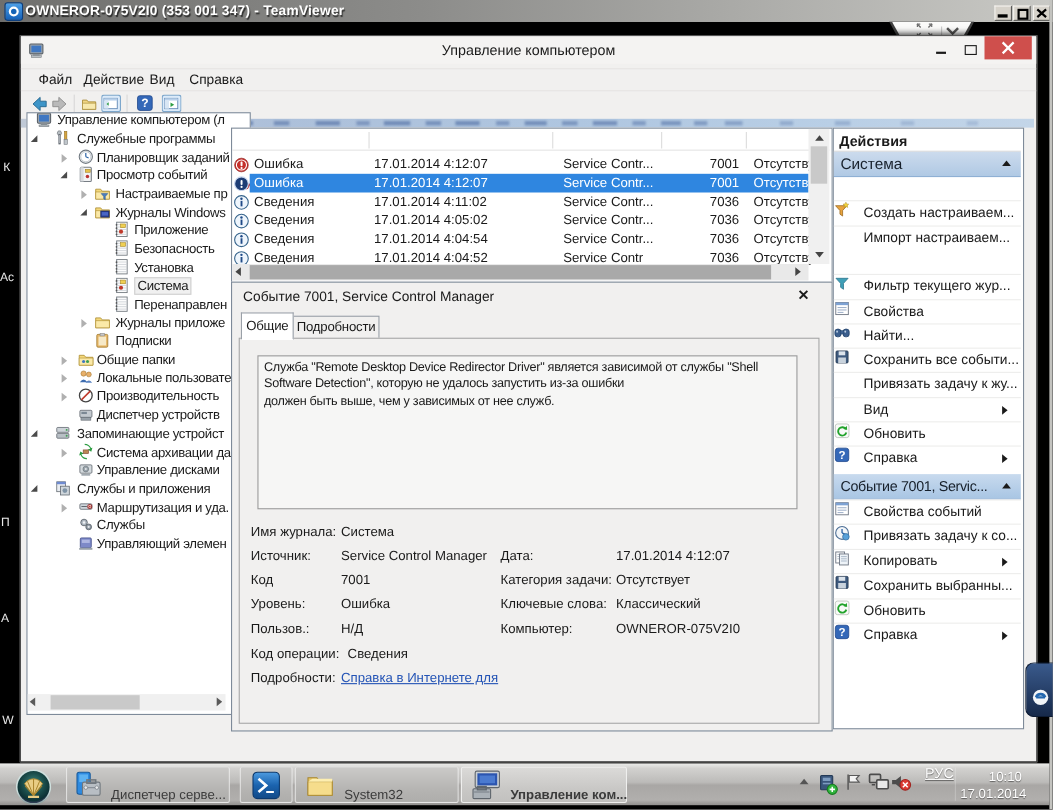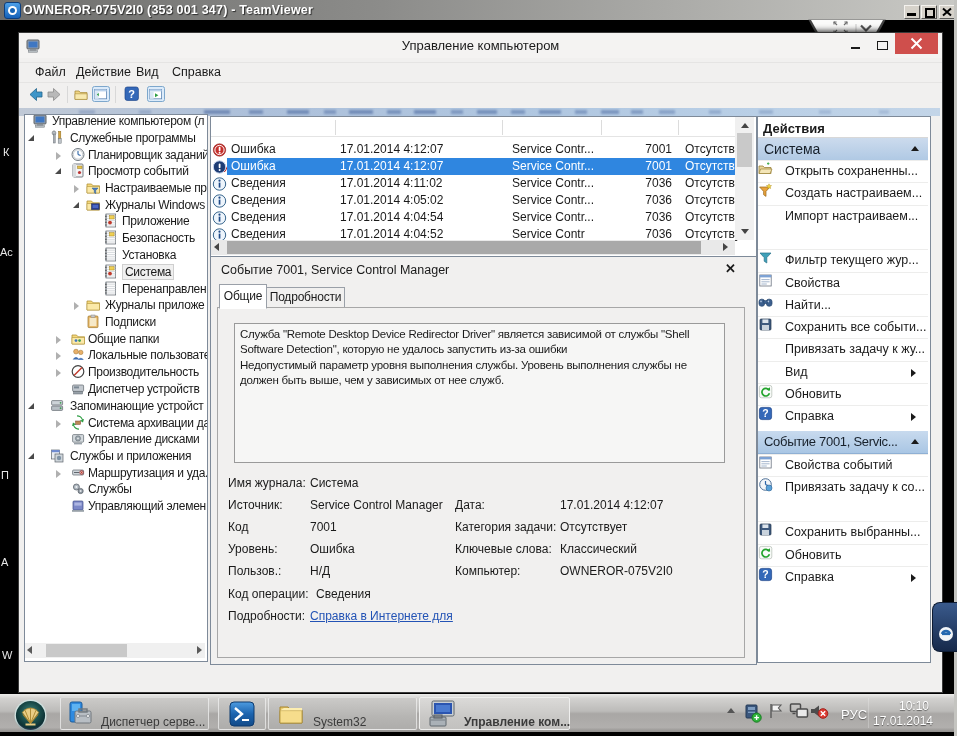--- a/index.html
+++ b/index.html
@@ -34,21 +34,21 @@
   .wmax{left:858px;top:8px;width:9px;height:7px;border:1.5px solid #1a1a1a;}
   .wmin{left:832px;top:14px;width:9px;height:2px;background:#1a1a1a;}
   .menubar{left:0;top:29px;width:100%;height:20px;font-size:12.5px;color:#1a1a1a;
     border-top:1px solid #e5e4e3;}
   .menubar span{position:absolute;top:2px;}
   .toolbar{left:0;top:49px;width:100%;height:24px;border-top:1px solid #e5e4e3;}
   .band{left:0;top:75px;width:921px;height:8px;overflow:hidden;
     background:linear-gradient(to right,#c0c9d6,#adc0da 25%,#afc6e0 55%,#b9cfe6 80%,#c3d5e8);}
   .smudge{position:absolute;top:2px;height:4px;background:#3a5a96;filter:blur(1.2px);}
   .pane{background:#fff;border:1px solid #7e8a99;}
-  .tree{left:5px;top:81px;width:182px;height:546px;overflow:hidden;}
+  .tree{left:5px;top:69px;width:182px;height:546px;overflow:hidden;padding-left:20px;}
   .tbl{left:191px;top:83px;width:545px;height:140px;overflow:hidden;}
   .evt{left:191px;top:223px;width:545px;height:407px;background:#f1f0ef;}
   .act{left:738px;top:83px;width:172px;height:545px;}
   .ti{position:absolute;height:17px;font-size:12px;letter-spacing:-0.3px;color:#1a1a1a;white-space:nowrap;}
   .ti .lbl{position:absolute;top:1px;}
   .tico{position:absolute;top:0px;width:15px;height:15px;}
   .arrc{position:absolute;width:0;height:0;border-top:4px solid transparent;
     border-bottom:4px solid transparent;border-left:5px solid #b0b0b0;}
   .arre{position:absolute;width:0;height:0;border-left:6px solid transparent;
     border-bottom:6px solid #4a4a4a;}
@@ -534,21 +534,20 @@
 </div>
 <div class="abs pane evt">
 <div class="dg" style="left:10px;top:6px;font-size:12.5px;">Событие 7001, Service Control Manager</div>
 <div class="abs" style="left:514px;top:4px;font-size:13px;font-weight:bold;color:#1a1a1a;">✕</div>
 <div class="tab" style="left:8px;top:27px;width:46px;height:23px;background:#fff;border-bottom:1px solid #fff;z-index:2;line-height:22px;font-size:12px;letter-spacing:-0.2px;">Общие</div>
 <div class="tab" style="left:55px;top:30px;width:77px;height:20px;line-height:19px;font-size:12px;letter-spacing:-0.2px;">Подробности</div>
 <div class="tabpage">
 <div class="msgbox">
           <div class="ml">Служба "Remote Desktop Device Redirector Driver" является зависимой от службы "Shell</div>
           <div class="ml">Software Detection", которую не удалось запустить из-за ошибки</div>
-          <div class="ml">Недопустимый параметр уровня выполнения службы. Уровень выполнения службы не</div>
           <div class="ml">должен быть выше, чем у зависимых от нее служб.</div>
         </div>
 </div>
 <div class="dg" style="left:17px;top:219px;">Имя журнала:</div>
 <div class="dg" style="left:99px;top:219px;">Система</div>
 <div class="dg" style="left:17px;top:241px;">Источник:</div>
 <div class="dg" style="left:99px;top:241px;">Service Control Manager</div>
 <div class="dg" style="left:244px;top:241px;text-align:center;">Дата:</div>
 <div class="dg" style="left:349px;top:241px;">17.01.2014 4:12:07</div>
 <div class="dg" style="left:17px;top:263px;">Код</div>
@@ -568,28 +567,20 @@
 <div class="dg" style="left:17px;top:352px;">Подробности:</div>
 <div class="dg" style="left:99px;top:352px;color:#2353b5;text-decoration:underline;">Справка в Интернете для </div>
 </div>
 <div class="abs pane act">
 <div class="dg" style="left:5px;top:4px;font-size:13px;font-weight:bold;">Действия</div>
 <div class="abs" style="left:0;top:20px;width:170px;height:1px;background:#d8d8d8;"></div>
 <div class="ahead" style="top:21px;">
         <div class="abs" style="left:6px;top:3px;">Система</div>
         <div class="collapse"></div>
       </div>
-<div class="aitem" style="top:43px;">
-<div class="aico"><svg style="" width="15" height="15" viewBox="0 0 15 15">
-            <path d="M1 5 l4 0 1.3 1.5 6.7 0 0 6 -12 0 z" fill="#e8d49a" stroke="#9a8238" stroke-width=".8"></path>
-            <path d="M2.6 8 l11.4 0 -2 4.5 -11 0 z" fill="#f4e6b8" stroke="#9a8238" stroke-width=".7"></path>
-            <path d="M9 2.6 l2.4 0 M10.2 1.4 l0 2.4" stroke="#3fae4e" stroke-width="1"></path>
-          </svg></div>
-<div class="t">Открыть сохраненны...</div>
-</div>
 <div class="aitem" style="top:65.3px;">
 <div class="aico"><svg style="" width="15" height="15" viewBox="0 0 15 15">
             <path d="M1.6 4 l10.4 0 -4 4.4 0 5 -2.4 -1.7 0 -3.3 z" fill="#e8a33d" stroke="#99671c" stroke-width=".7"></path>
             <path d="M11 .8 l.8 1.6 1.8 .2 -1.3 1.2 .3 1.8 -1.6 -.9 -1.6 .9 .3 -1.8 -1.3 -1.2 1.8 -.2 z" fill="#f2d43c" stroke="#a8861a" stroke-width=".4"></path>
           </svg></div>
 <div class="t">Создать настраиваем...</div>
 </div>
 <div class="aitem" style="top:87.6px;">
 <div class="t">Импорт настраиваем...</div>
 </div>
@@ -660,20 +651,30 @@
           </svg></div>
 <div class="t">Свойства событий</div>
 </div>
 <div class="aitem" style="top:359.4px;">
 <div class="aico"><svg style="" width="15" height="15" viewBox="0 0 15 15">
             <circle cx="7.5" cy="7.5" r="5.8" fill="#f2f5f8" stroke="#4d6f96" stroke-width="1"></circle>
             <path d="M7.5 7.5 V4 M7.5 7.5 L10 8.6" stroke="#2d65a8" stroke-width="1.2" fill="none"></path>
             <circle cx="11" cy="11" r="3" fill="#58a0d8" stroke="#2a6294" stroke-width=".6"></circle>
           </svg></div>
 <div class="t">Привязать задачу к со...</div>
+</div>
+<div class="aitem" style="top:381.79999999999995px;">
+<div class="aico"><svg style="" width="15" height="15" viewBox="0 0 15 15">
+            <rect x="1.8" y="1.8" width="8" height="10" fill="#fff" stroke="#6b7380" stroke-width=".8"></rect>
+            <path d="M3.2 4 h5.2 M3.2 6 h5.2 M3.2 8 h5.2" stroke="#9ab" stroke-width=".7"></path>
+            <rect x="5.2" y="3.6" width="8" height="10" fill="#eef3f8" stroke="#6b7380" stroke-width=".8"></rect>
+            <path d="M6.6 6 h5.2 M6.6 8 h5.2 M6.6 10 h5.2" stroke="#9ab" stroke-width=".7"></path>
+          </svg></div>
+<div class="t">Копировать</div>
+<div class="submn"></div>
 </div>
 <div class="aitem" style="top:404.19999999999993px;">
 <div class="aico"><svg style="" width="15" height="15" viewBox="0 0 15 15">
             <rect x="2" y="2" width="11" height="11" rx="1" fill="#3e5a7e" stroke="#24364e" stroke-width=".7"></rect>
             <rect x="4.4" y="2.4" width="6" height="3.6" fill="#dce4ec"></rect>
             <rect x="4" y="8" width="7" height="5" fill="#c9d3dd"></rect>
           </svg></div>
 <div class="t">Сохранить выбранны...</div>
 </div>
 <div class="aitem" style="top:426.5999999999999px;">
@@ -774,21 +775,21 @@
 <div class="abs" style="left:789px;top:8px;"><svg style="" width="20" height="18" viewBox="0 0 20 18">
         <rect x="1.5" y="2" width="10" height="7.4" rx="1" fill="none" stroke="#4c4c4c" stroke-width="1.5"></rect>
         <rect x="8" y="7" width="10.5" height="8" rx="1" fill="#e9e9e9" stroke="#4c4c4c" stroke-width="1.5"></rect>
         <path d="M3.5 11.5 h3" stroke="#4c4c4c" stroke-width="1.4"></path>
       </svg></div>
 <div class="abs" style="left:809px;top:8px;"><svg style="" width="20" height="18" viewBox="0 0 20 18">
         <path d="M2 7 h3.4 L10 3.4 V14.6 L5.4 11 H2 z" fill="#4c4c4c"></path>
         <circle cx="14" cy="11.5" r="4.8" fill="#dc3a32" stroke="#a02520"></circle>
         <path d="M11.8 9.3 l4.4 4.4 M16.2 9.3 l-4.4 4.4" stroke="#fff" stroke-width="1.4"></path>
       </svg></div>
-<div class="traytxt" style="left:841px;top:13px;font-size:13px;">РУС</div>
+<div class="traytxt" style="left:841px;top:1px;font-size:13px;text-decoration:underline;">РУС</div>
 <div class="abs" style="left:868px;top:4px;width:1px;height:30px;background:rgba(245,245,245,.28);"></div>
 <div class="traytxt" style="left:877px;top:5px;width:52px;text-align:right;font-size:12px;">10:10</div>
 <div class="traytxt" style="left:872px;top:20px;width:62px;text-align:center;font-size:12px;">17.01.2014</div>
 </div>
 <div class="abs tvhandle"><svg style="" width="25" height="48" viewBox="0 0 25 48">
       <circle cx="13" cy="31" r="7" fill="#f2f5f8"></circle>
       <path d="M9 31 a4.2 4.2 0 0 1 8 0" fill="none" stroke="#2468b0" stroke-width="2.6"></path>
       <path d="M9 31 h8" stroke="#2468b0" stroke-width="2.2"></path>
     </svg></div>
 </body></html>

